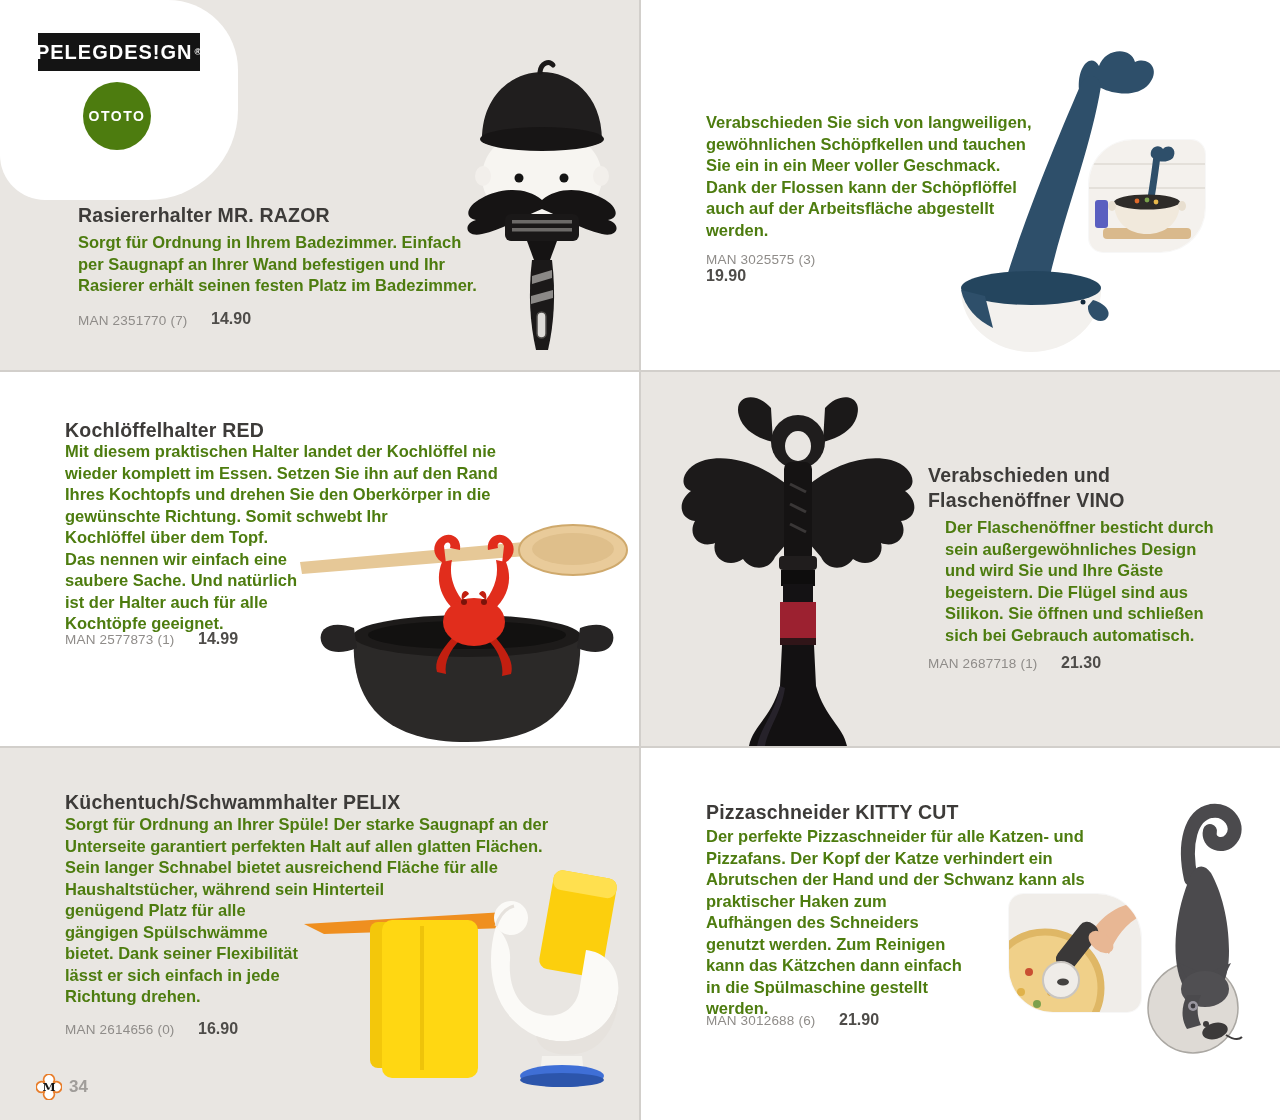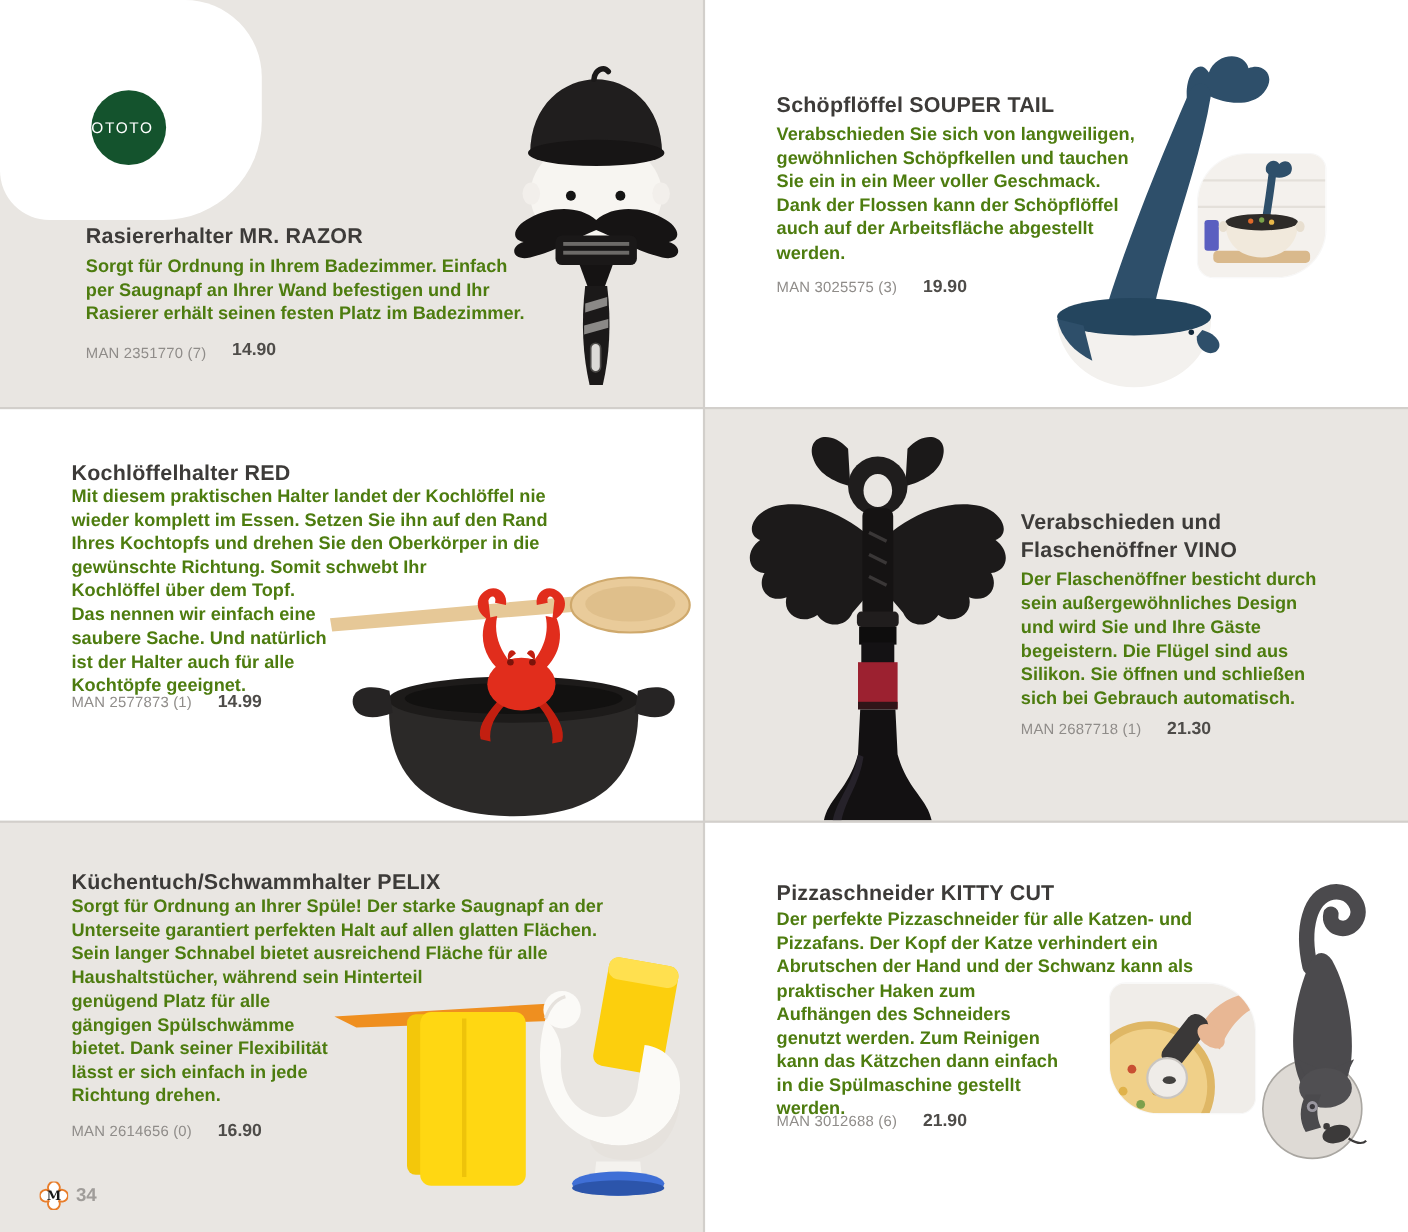--- a/index.html
+++ b/index.html
@@ -25,22 +25,22 @@
     background:#ffffff;border-radius:0 70px 90px 45px;
   }
   .peleg-box{
     position:absolute;left:38px;top:33px;width:162px;height:38px;
     background:#141414;color:#fff;display:flex;align-items:center;justify-content:center;
     font-size:20px;font-weight:700;letter-spacing:1px;
   }
   .peleg-box sup{font-size:9px;margin-left:2px;}
   .ototo-circle{
     position:absolute;left:83px;top:82px;width:68px;height:68px;border-radius:50%;
-    background:#14532d;color:#fff;display:flex;align-items:center;justify-content:flex-start;
-    font-size:14px;font-weight:400;letter-spacing:1.5px;
+    background:#4d7c0f;color:#fff;display:flex;align-items:center;justify-content:center;
+    font-size:14px;font-weight:700;letter-spacing:1.5px;
   }
 
   .p-title{
     position:absolute;margin:0;font-size:19.5px;font-weight:700;color:#3d3b39;
     line-height:25px;letter-spacing:.2px;
   }
   .p-desc{
     position:absolute;margin:0;font-size:16.5px;line-height:21.5px;color:#4d7c0f;font-weight:bold;
   }
   .p-desc .fl{float:right;}
@@ -64,20 +64,24 @@
   }
   .page-num{font-size:17px;font-weight:700;color:#a09d9a;}
 </style>
 </head>
 <body>
 
 <div class="page">
 
   <section class="cell bg-gray">
     <div class="logo-blob">
+      <div class="peleg-box">
+        <span>PELEGDES!GN</span>
+          <sup>®</sup>
+      </div>
       <div class="ototo-circle">
         <span>OTOTO</span>
       </div>
     </div>
 
     <h2 class="p-title" style="left:78px;top:203px;">Rasiererhalter MR. RAZOR</h2>
     <p class="p-desc" style="left:78px;top:232px;width:400px;"><span>Sorgt für Ordnung in Ihrem Badezimmer. Einfach per Saugnapf an Ihrer Wand befestigen und Ihr Rasierer erhält seinen festen Platz im Badezimmer.</span></p>
     <div class="p-meta" style="left:78px;top:310px;align-items:flex-end;">
       <span class="p-sku">MAN 2351770 (7)</span>
       <span class="p-price">14.90</span>
@@ -98,23 +102,22 @@
       <rect x="60" y="176" width="60" height="3.5" fill="#6c6a68"></rect>
       <path d="M75,189 L105,189 L98,208 L82,208 Z" fill="#151313"></path>
       <path d="M80,208 C76,242 78,272 84,298 L96,298 C102,272 104,242 100,208 Z" fill="#1b1919"></path>
       <path d="M80,224 L100,218 L100,226 L80,232 Z" fill="#8b8987"></path>
       <path d="M79,244 L101,238 L101,246 L79,252 Z" fill="#8b8987"></path>
       <rect x="85" y="260" width="9" height="26" rx="4.5" fill="#dcdad7" stroke="#4c4a48" stroke-width="1.5"></rect>
     </svg>
   </section>
 
   <section class="cell bg-white">
-    <h2 class="p-title" style="left:65px;top:84px;">Schöpflöffel SOUPER TAIL</h2>
     <p class="p-desc" style="left:65px;top:112px;width:335px;"><span>Verabschieden Sie sich von langweiligen, gewöhnlichen Schöpfkellen und tauchen Sie ein in ein Meer voller Geschmack. Dank der Flossen kann der Schöpflöffel auch auf der Arbeitsfläche abgestellt werden.</span></p>
-    <div class="p-meta" style="left:65px;top:252px;">
+    <div class="p-meta" style="left:65px;top:252px;flex-direction:column;">
       <span class="p-sku">MAN 3025575 (3)</span>
       <span class="p-price">19.90</span>
     </div>
 
     <svg class="art" style="left:300px;top:28px;" width="220" height="336" viewBox="0 0 220 336">
       <path d="M138,62 C136,38 150,24 158,38 C164,20 190,18 194,34 C208,28 220,42 208,56 C196,70 172,66 160,60 C152,57 140,70 138,62 Z" fill="#2e4f6a"></path>
       <path d="M160,58 C150,120 122,190 108,252 L66,248 C82,196 112,120 140,56 C146,44 158,46 160,58 Z" fill="#2e4f6a"></path>
       <path d="M20,262 A70,62 0 1 0 160,262 Z" fill="#f3f1ee"></path>
       <ellipse cx="90" cy="260" rx="70" ry="17" fill="#24455e"></ellipse>
       <path d="M20,262 C24,280 36,292 52,300 L44,268 Z" fill="#2e4f6a"></path>
@@ -168,21 +171,21 @@
       <ellipse cx="182" cy="106" rx="31" ry="24" fill="#e12d1c"></ellipse>
       <path d="M170,84 C168,76 174,72 177,78 Z" fill="#c21f10"></path>
       <path d="M194,84 C196,76 190,72 187,78 Z" fill="#c21f10"></path>
       <circle cx="172" cy="86" r="3" fill="#7a130a"></circle>
       <circle cx="192" cy="86" r="3" fill="#7a130a"></circle>
     </svg>
   </section>
 
   <section class="cell bg-gray">
     <h2 class="p-title" style="left:287px;top:91px;width:250px;">Verabschieden und Flaschenöffner VINO</h2>
-    <p class="p-desc" style="left:287px;top:145px;width:285px;"><span>Der Flaschenöffner besticht durch sein außergewöhnliches Design und wird Sie und Ihre Gäste begeistern. Die Flügel sind aus Silikon. Sie öffnen und schließen sich bei Gebrauch automatisch.</span></p>
+    <p class="p-desc" style="left:304px;top:145px;width:285px;"><span>Der Flaschenöffner besticht durch sein außergewöhnliches Design und wird Sie und Ihre Gäste begeistern. Die Flügel sind aus Silikon. Sie öffnen und schließen sich bei Gebrauch automatisch.</span></p>
     <div class="p-meta" style="left:287px;top:282px;">
       <span class="p-sku">MAN 2687718 (1)</span>
       <span class="p-price">21.30</span>
     </div>
 
     <svg class="art" style="left:12px;top:16px;" width="282" height="358" viewBox="0 0 282 358">
       <path d="M118,20 C102,2 80,8 86,28 C90,42 104,50 120,54 Z" fill="#1b1919"></path>
       <path d="M172,20 C188,2 210,8 204,28 C200,42 186,50 170,54 Z" fill="#1b1919"></path>
       <circle cx="145" cy="54" r="27" fill="#1f1d1d"></circle>
       <ellipse cx="145" cy="58" rx="13" ry="15" fill="#e9e6e2"></ellipse>

